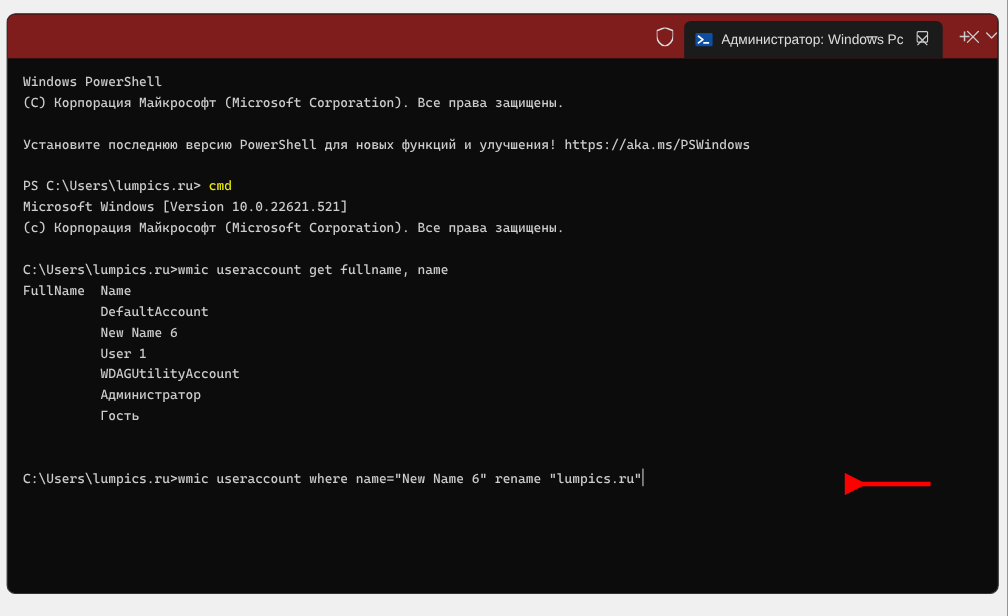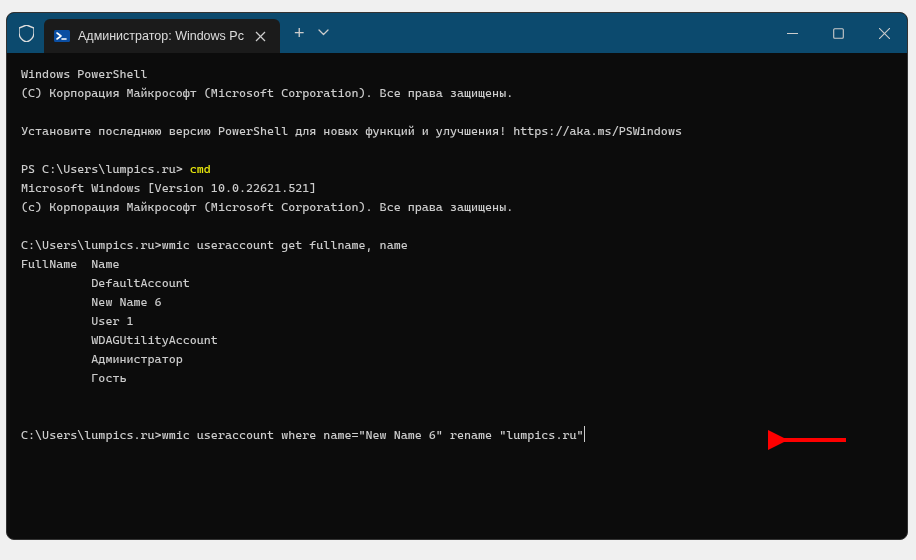--- a/index.html
+++ b/index.html
@@ -19,24 +19,25 @@
       height: 528px;
       background: #0c0c0c;
       border: 1px solid #333;
       border-radius: 8px;
       overflow: hidden;
       display: flex;
       flex-direction: column;
     }
     .titlebar {
       height: 40px;
-      background: #0c4a6e;
+      background: #7f1d1d;
       display: flex;
       align-items: center;
       position: relative;
+      justify-content: flex-end;
     }
     .shield {
       margin-left: 12px;
       margin-right: 10px;
     }
     .shield svg { display: block; }
     .tab {
       height: 34px;
       background: #1b1b1b;
       border-radius: 6px 6px 0 0;

